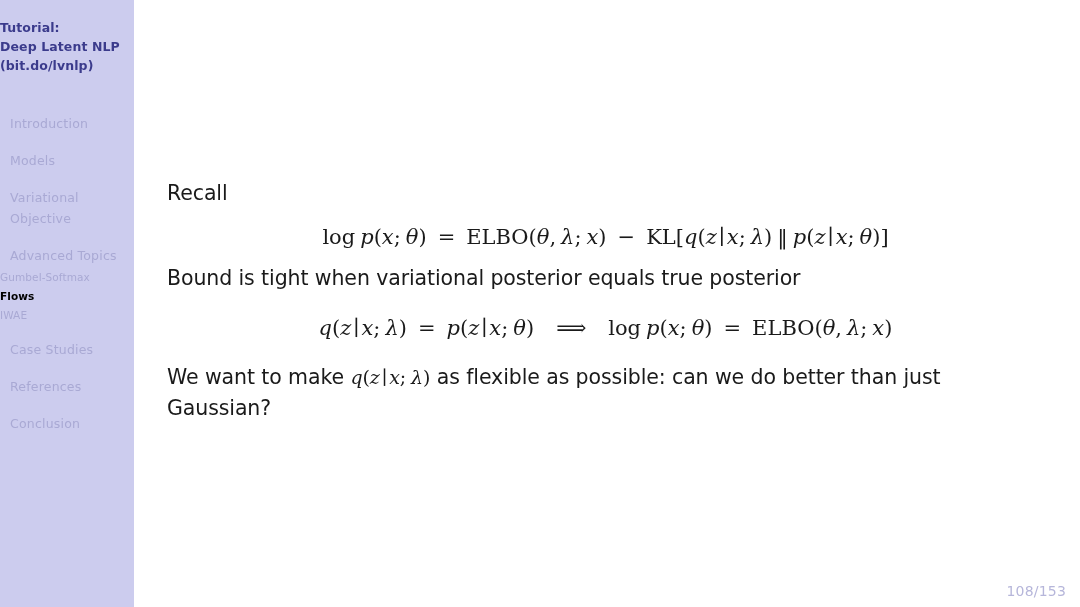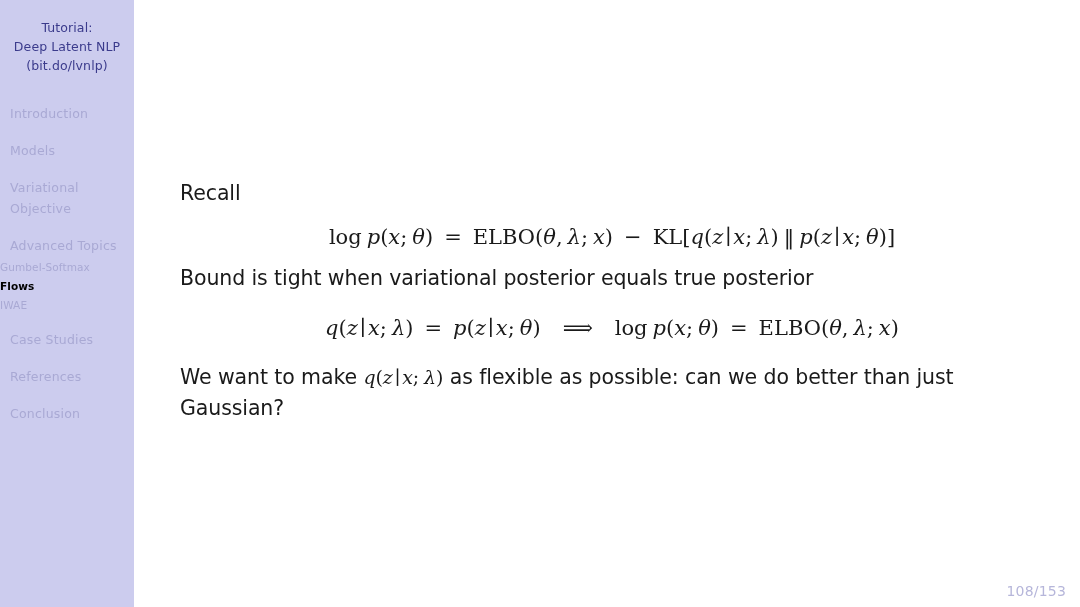--- a/index.html
+++ b/index.html
@@ -26,32 +26,32 @@
   .sidebar {
     width: 134px;
     height: 607px;
     background: #ccccee;
     box-sizing: border-box;
     position: relative;
     flex: 0 0 134px;
   }
   .sidebar-header {
     padding-top: 18px;
-    text-align: center;
-    font-family: "DejaVu Sans", sans-serif;
-    font-weight: normal;
+    text-align: left;
+    font-family: "DejaVu Sans", sans-serif;
+    font-weight: bold;
     font-size: 12.5px;
     line-height: 19px;
     color: #3b3b8c;
     letter-spacing: 0.1px;
   }
   .sidebar-header div { white-space: nowrap; }
 
   .nav {
-    margin-top: 28px;
+    margin-top: 38px;
   }
   .nav-section {
     font-size: 12.5px;
     line-height: 21px;
     color: #a9a9d4;
     padding-left: 10px;
     margin-bottom: 16px;
     font-family: "DejaVu Sans", sans-serif;
     letter-spacing: 0.2px;
   }
@@ -94,21 +94,21 @@
     font-size: 23px;
     letter-spacing: 0.3px;
   }
   .frametitle .ft-cite {
     font-size: 15px;
     letter-spacing: 0.1px;
   }
 
   .body {
     position: absolute;
-    left: 46px;
+    left: 33px;
     right: 36px;
     top: 178px;
   }
 
   .para {
     font-family: "DejaVu Sans", sans-serif;
     font-size: 20.5px;
     line-height: 31px;
     color: #1a1a1a;
     letter-spacing: -0.1px;

